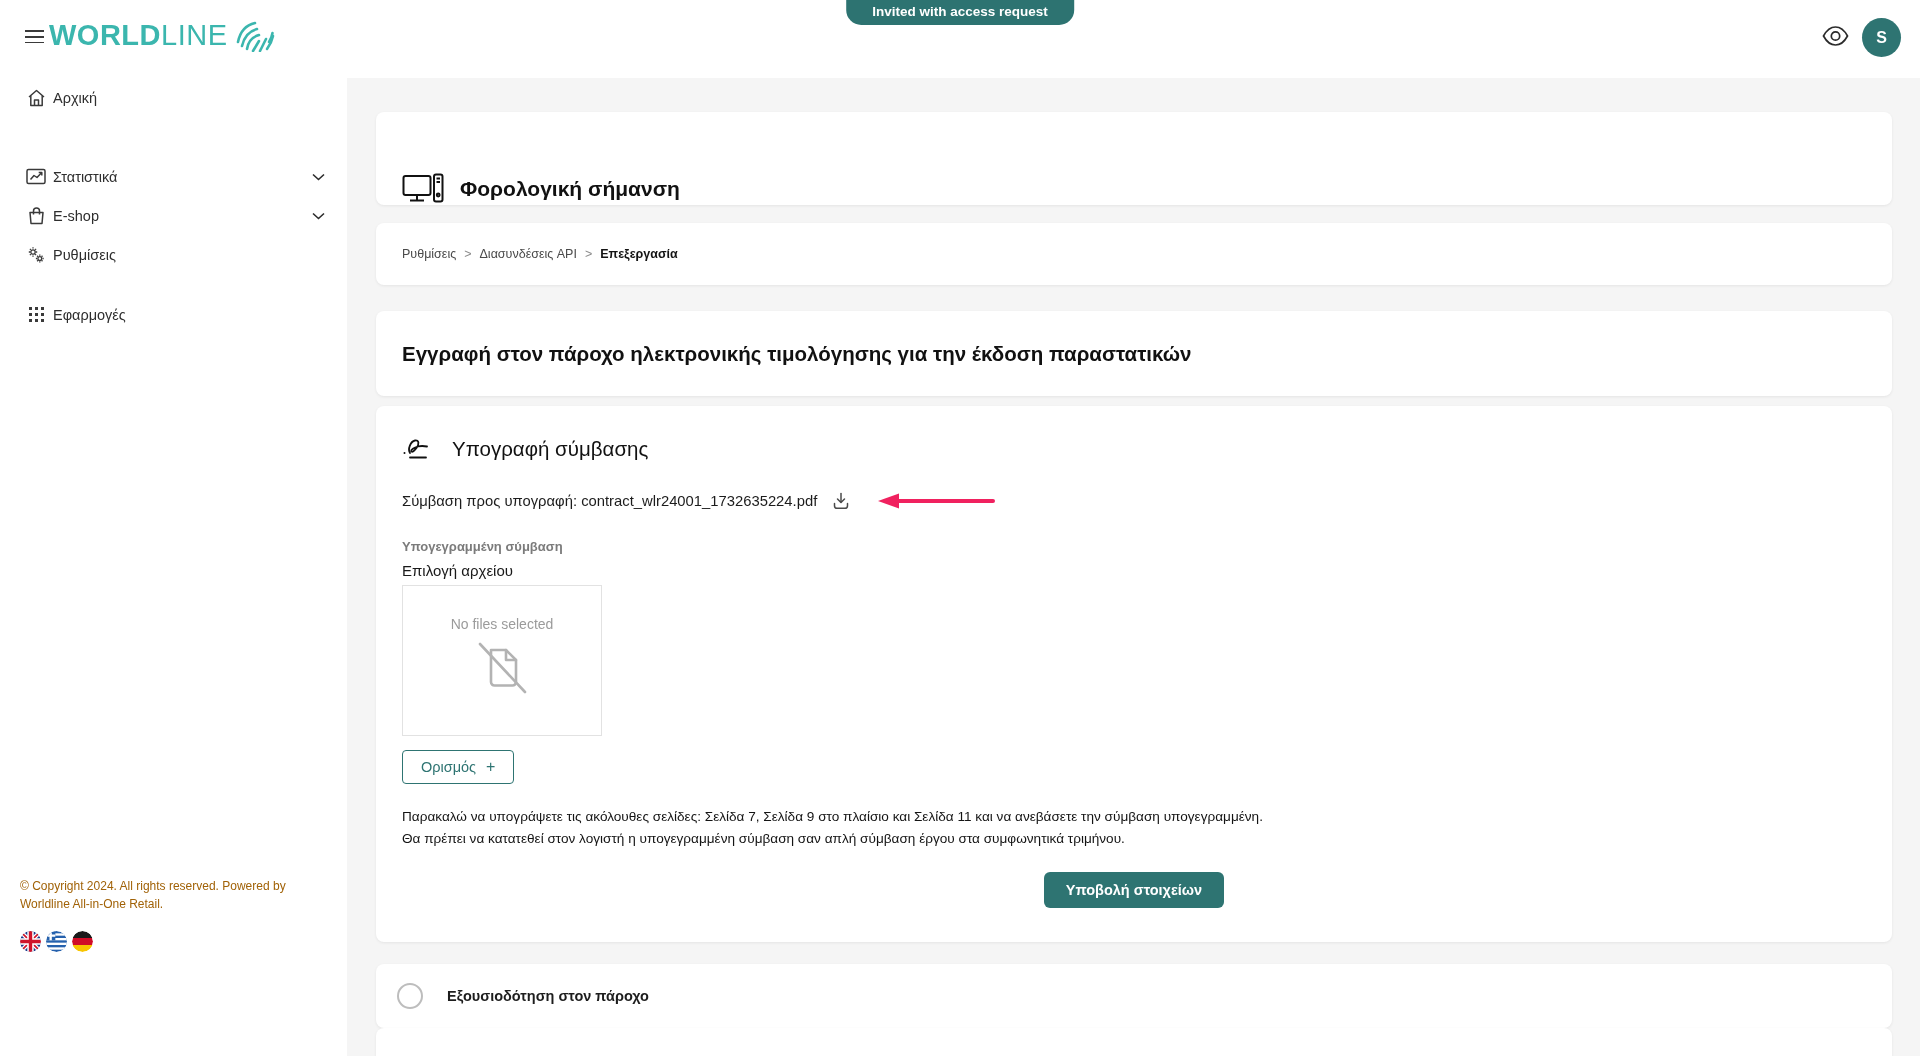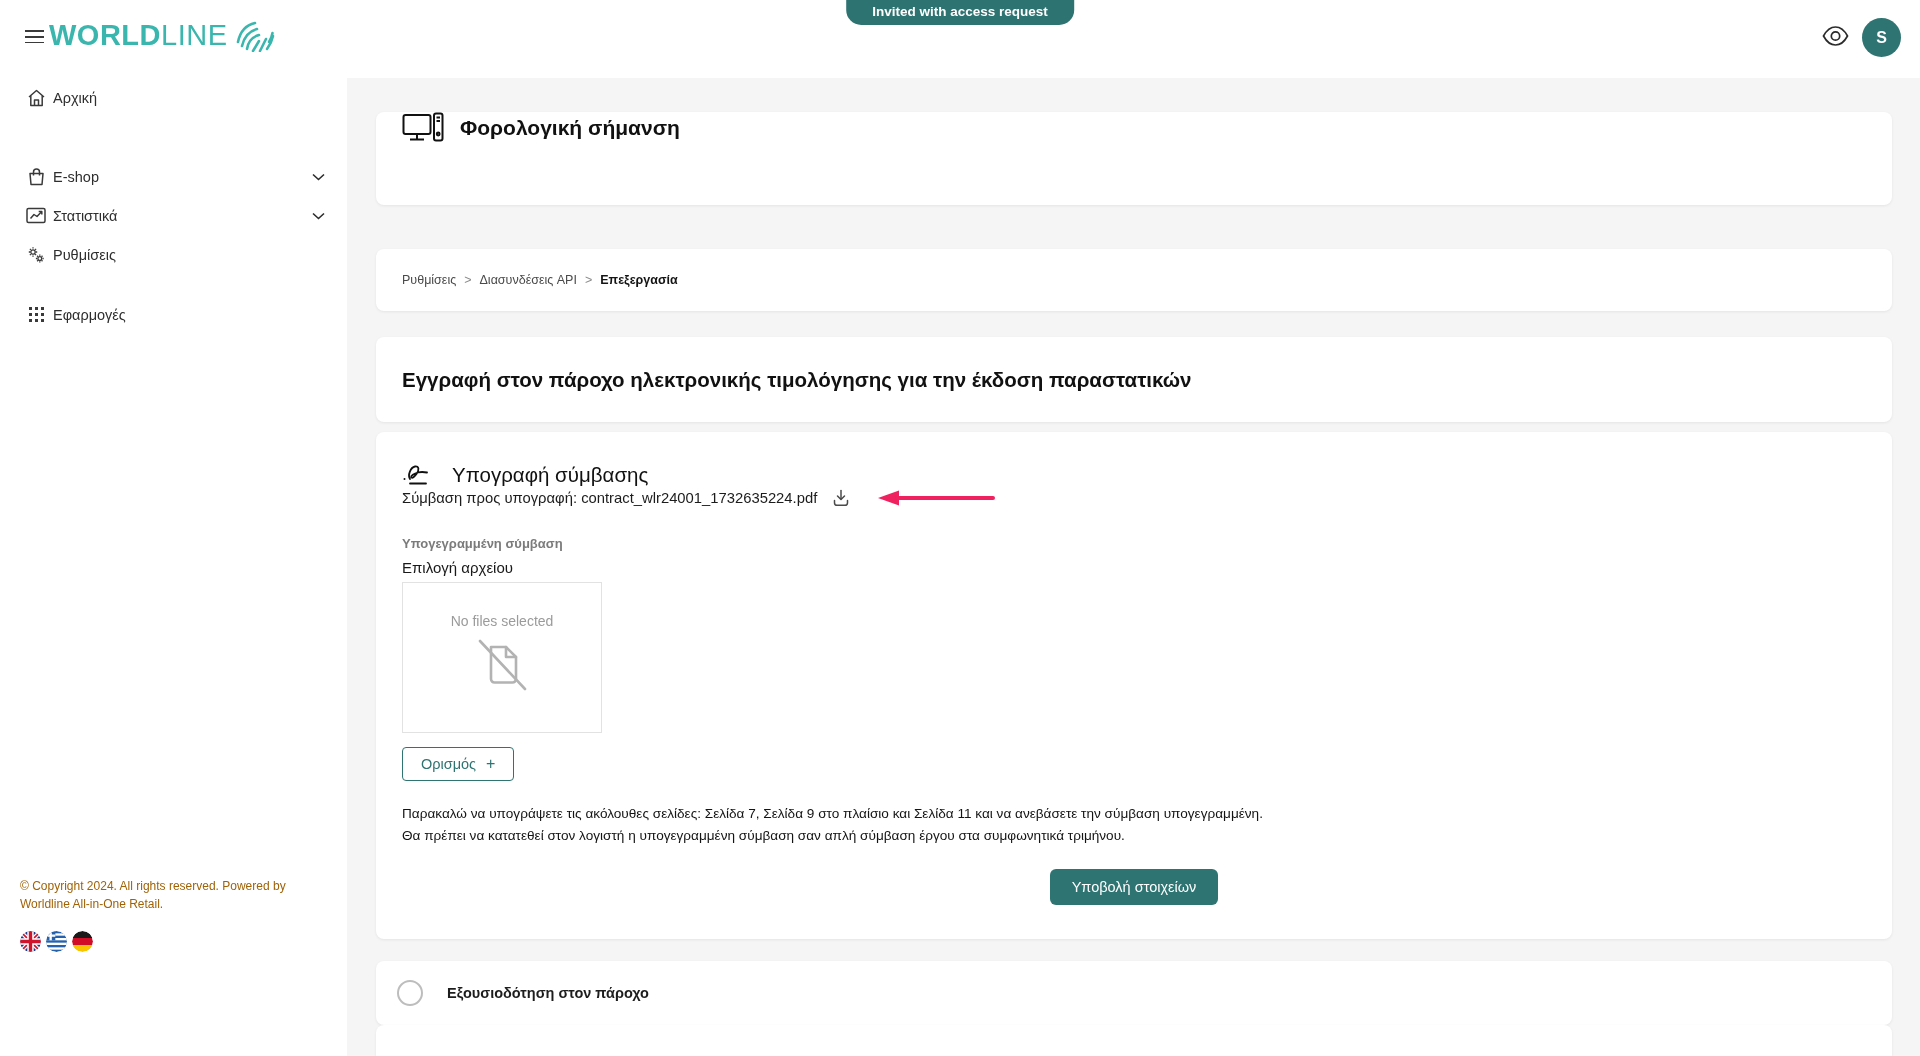--- a/index.html
+++ b/index.html
@@ -32,50 +32,50 @@
   .side-footer { position:absolute; left:20px; bottom:104px; width:290px; }
   .copyright { font-size:12px; color:#a16207; line-height:1.55; }
   .flags { display:flex; gap:5px; margin-top:17px; }
   .flag { width:21px; height:21px; border-radius:50%; overflow:hidden; cursor:pointer; }
 
   
   .main-wrap { position:absolute; top:78px; left:347px; width:1573px; height:978px;
     background:#f5f5f5; padding:34px 28px 0 29px; }
   .card { background:#fff; border-radius:8px; box-shadow:0 1px 3px rgba(0,0,0,.07); }
   .card-title-row { display:flex; align-items:center; gap:16px; }
-  .page-title-card { height:93px; display:flex; align-items:flex-start; padding:0 26px; margin-bottom:44px; }
+  .page-title-card { height:93px; display:flex; align-items:flex-end; padding:0 26px; margin-bottom:18px; }
   .page-title { font-size:21px; font-weight:700; color:#111; }
   .breadcrumb-card { height:62px; display:flex; align-items:center; padding:0 26px; margin-bottom:26px; }
   .breadcrumb { font-size:12.5px; color:#4a4a4a; display:flex; gap:8px; align-items:center; }
   .breadcrumb .crumb { cursor:pointer; }
   .breadcrumb .sep { color:#8a8a8a; }
   .breadcrumb .current { font-weight:700; color:#141414; }
   .section-card { height:85px; display:flex; align-items:center; padding:0 26px; margin-bottom:10px; }
   .section-title { font-size:20.5px; font-weight:700; color:#111; }
 
   .form-card { min-height:472px; padding:30px 26px 34px; margin-bottom:22px; }
   .form-title { font-size:20.5px; font-weight:400; color:#111; }
-  .contract-row { display:flex; align-items:center; gap:10px; 
+  .contract-row { display:flex; align-items:center; gap:10px; margin-top:29px;
     font-size:14.8px; color:#1c1c1c; }
   .dl-btn { cursor:pointer; display:flex; margin-left:4px; }
   .arrow-ann { margin-left:14px; display:flex; }
   .signed-label { margin-top:28px; font-size:13px; font-weight:700; color:#7b7b7b; }
   .file-select-label { margin-top:8px; font-size:15px; color:#191919; }
   .dropzone { margin-top:6px; width:200px; height:151px; border:1px solid #e2e2e2;
     background:#fff; display:flex; flex-direction:column; align-items:center; cursor:pointer; }
   .no-files { margin-top:30px; font-size:14px; color:#9b9b9b; }
   .dz-icon { margin-top:6px; }
   .set-btn { margin-top:14px; display:inline-flex; align-items:center; gap:10px;
     border:1px solid #2e7472; border-radius:4px; background:#fff; color:#2e7472;
     font-size:14.5px; padding:8px 18px; cursor:pointer; font-family:inherit; }
   .set-btn .plus { font-size:16px; line-height:1; }
   .instructions { margin-top:22px; font-size:13.6px; color:#141414; line-height:1.62; }
   .submit-row { display:flex; justify-content:center; margin-top:22px; }
   .submit-btn { background:#2e7472; color:#fff; border:none; border-radius:6px;
-    font-size:14.5px; font-weight:400; padding:10px 22px; cursor:pointer; font-family:inherit; }
+    font-size:14.5px; font-weight:700; padding:10px 22px; cursor:pointer; font-family:inherit; }
 
   .step-card { height:64px; display:flex; align-items:center; gap:24px; padding:0 21px;
     margin-bottom:0; cursor:pointer; }
   .radio-circle { width:26px; height:26px; border:2px solid #bdbdbd; border-radius:50%;
     background:#fff; flex:none; }
   .step-label { font-size:14.5px; font-weight:700; color:#1d1d1d; }
 
   svg { display:block; }
 </style>
 </head>
@@ -123,42 +123,42 @@
           <path d="M7.5 16.5 V11 H11.5 V16.5"></path>
       </svg>
     </span>
     <span class="lbl">Αρχική</span>
   </div>
 
   <div class="gap-lg"></div>
 
   <div class="side-item">
     <span class="ic">
-      <svg width="17" height="18" viewBox="0 0 17 18" fill="none" stroke="#3a3a3a" stroke-width="1.5" stroke-linejoin="round">
-        <path d="M2 5.5 H15 L14 16.5 H3 Z"></path>
-          <path d="M5.5 7.5 V4 a3 3 0 0 1 6 0 V7.5"></path>
-      </svg>
-    </span>
-    <span class="lbl">E-shop</span>
-    <span>
-      <svg width="13" height="8" viewBox="0 0 13 8" fill="none" stroke="#2b2b2b" stroke-width="1.6">
-          <path d="M1 1.5 L6.5 6.5 L12 1.5"></path>
-        </svg>
-    </span>
-  </div>
-
-  <div class="side-item">
-    <span class="ic">
       <svg width="20" height="17" viewBox="0 0 20 17" fill="none" stroke="#3a3a3a" stroke-width="1.5" stroke-linejoin="round">
         <rect x="1" y="1.5" width="18" height="14" rx="1.5"></rect>
         <path d="M4.5 11.5 L8 7.5 L11 9.5 L15.5 4.8"></path>
           <path d="M12.7 4.5 H15.8 V7.5"></path>
       </svg>
     </span>
     <span class="lbl">Στατιστικά</span>
+    <span>
+      <svg width="13" height="8" viewBox="0 0 13 8" fill="none" stroke="#2b2b2b" stroke-width="1.6">
+          <path d="M1 1.5 L6.5 6.5 L12 1.5"></path>
+        </svg>
+    </span>
+  </div>
+
+  <div class="side-item">
+    <span class="ic">
+      <svg width="17" height="18" viewBox="0 0 17 18" fill="none" stroke="#3a3a3a" stroke-width="1.5" stroke-linejoin="round">
+        <path d="M2 5.5 H15 L14 16.5 H3 Z"></path>
+          <path d="M5.5 7.5 V4 a3 3 0 0 1 6 0 V7.5"></path>
+      </svg>
+    </span>
+    <span class="lbl">E-shop</span>
     <span>
       <svg width="13" height="8" viewBox="0 0 13 8" fill="none" stroke="#2b2b2b" stroke-width="1.6">
           <path d="M1 1.5 L6.5 6.5 L12 1.5"></path>
         </svg>
     </span>
   </div>
 
 
 
   <div class="side-item">

